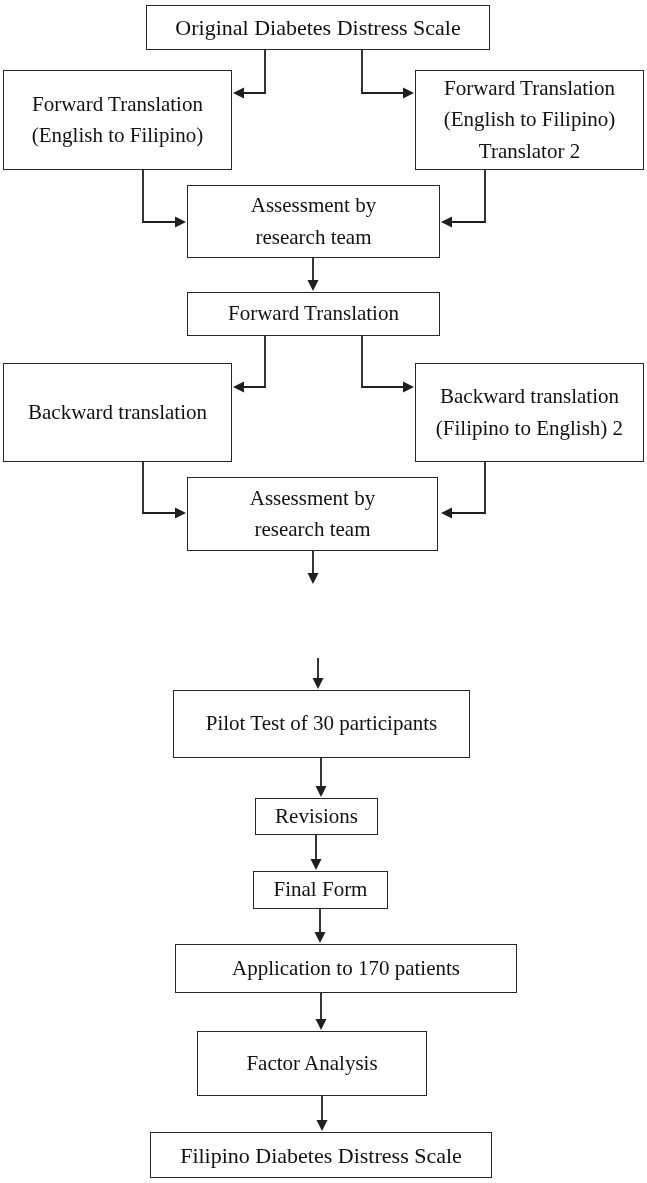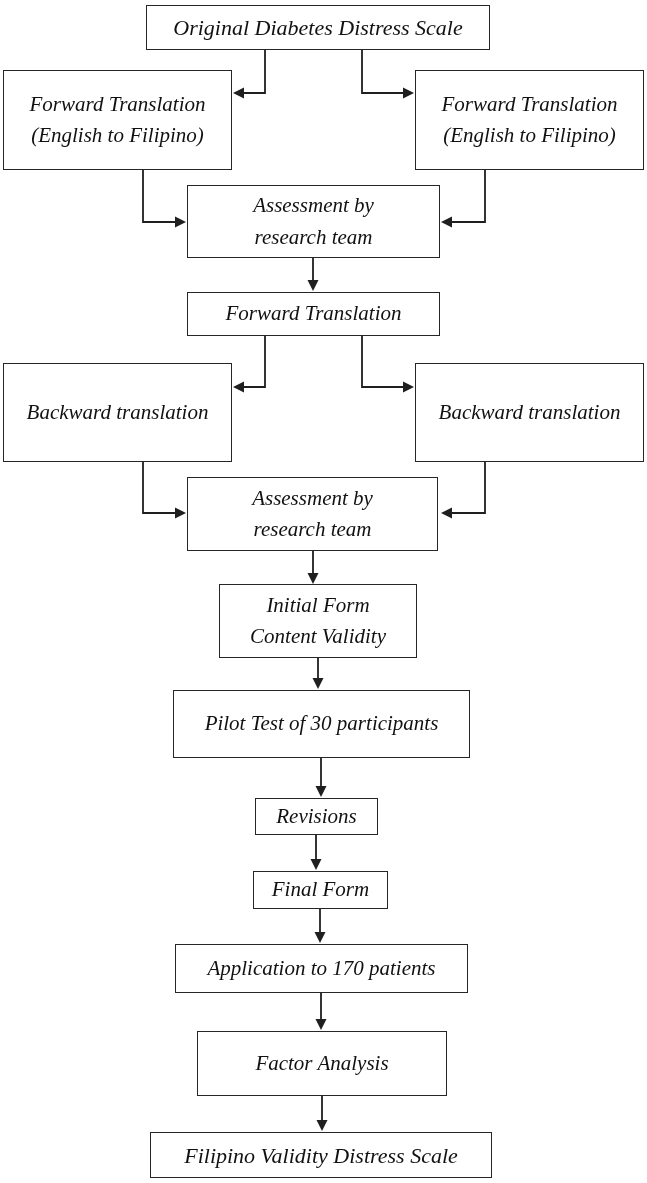--- a/index.html
+++ b/index.html
@@ -7,21 +7,20 @@
     padding: 0;
     background: #ffffff;
   }
   #stage {
     position: relative;
     width: 647px;
     height: 1183px;
     background: #ffffff;
     font-family: "Liberation Serif", "DejaVu Serif", serif;
     overflow: hidden;
-    font-style: italic;
   }
   #connector-layer {
     position: absolute;
     left: 0;
     top: 0;
     width: 647px;
     height: 1183px;
   }
   .node {
     position: absolute;
@@ -84,53 +83,51 @@
 <div class="node" style="left: 146px; top: 5px; width: 344px; height: 45px; font-size: 22px; border-color: rgb(38, 38, 38); color: rgb(17, 17, 17);">
       <span class="line">Original Diabetes Distress Scale</span>
     </div>
     <div class="node" style="left: 3px; top: 70px; width: 229px; height: 100px; font-size: 21px; border-color: rgb(38, 38, 38); color: rgb(17, 17, 17);">
       <span class="line">Forward Translation</span>
       <span class="line">(English to Filipino)</span>
     </div>
     <div class="node" style="left: 415px; top: 70px; width: 229px; height: 100px; font-size: 21px; border-color: rgb(38, 38, 38); color: rgb(17, 17, 17);">
       <span class="line">Forward Translation</span>
       <span class="line">(English to Filipino)</span>
+      <span class="line">Translator 2</span>
     </div>
     <div class="node" style="left: 187px; top: 185px; width: 253px; height: 73px; font-size: 21px; border-color: rgb(38, 38, 38); color: rgb(17, 17, 17);">
       <span class="line">Assessment by</span>
       <span class="line">research team</span>
     </div>
     <div class="node" style="left: 187px; top: 292px; width: 253px; height: 44px; font-size: 21px; border-color: rgb(38, 38, 38); color: rgb(17, 17, 17);">
       <span class="line">Forward Translation</span>
     </div>
     <div class="node" style="left: 3px; top: 363px; width: 229px; height: 99px; font-size: 21px; border-color: rgb(38, 38, 38); color: rgb(17, 17, 17);">
       <span class="line">Backward translation</span>
     </div>
     <div class="node" style="left: 415px; top: 363px; width: 229px; height: 99px; font-size: 21px; border-color: rgb(38, 38, 38); color: rgb(17, 17, 17);">
       <span class="line">Backward translation</span>
+      <span class="line">(Filipino to English) 2</span>
     </div>
     <div class="node" style="left: 187px; top: 477px; width: 251px; height: 74px; font-size: 21px; border-color: rgb(38, 38, 38); color: rgb(17, 17, 17);">
       <span class="line">Assessment by</span>
       <span class="line">research team</span>
-    </div>
-    <div class="node" style="left: 219px; top: 584px; width: 198px; height: 74px; font-size: 21px; border-color: rgb(38, 38, 38); color: rgb(17, 17, 17);">
-      <span class="line">Initial Form</span>
-      <span class="line">Content Validity</span>
     </div>
     <div class="node" style="left: 173px; top: 690px; width: 297px; height: 68px; font-size: 21px; border-color: rgb(38, 38, 38); color: rgb(17, 17, 17);">
       <span class="line">Pilot Test of 30 participants</span>
     </div>
     <div class="node" style="left: 253px; top: 871px; width: 135px; height: 38px; font-size: 21px; border-color: rgb(38, 38, 38); color: rgb(17, 17, 17);">
       <span class="line">Final Form</span>
     </div>
     <div class="node" style="left: 255px; top: 798px; width: 123px; height: 37px; font-size: 21px; border-color: rgb(38, 38, 38); color: rgb(17, 17, 17);">
       <span class="line">Revisions</span>
     </div>
-    <div class="node" style="left: 175px; top: 944px; width: 293px; height: 49px; font-size: 21px; border-color: rgb(38, 38, 38); color: rgb(17, 17, 17);">
+    <div class="node" style="left: 175px; top: 944px; width: 342px; height: 49px; font-size: 21px; border-color: rgb(38, 38, 38); color: rgb(17, 17, 17);">
       <span class="line">Application to 170 patients</span>
     </div>
-    <div class="node" style="left: 197px; top: 1031px; width: 250px; height: 65px; font-size: 21px; border-color: rgb(38, 38, 38); color: rgb(17, 17, 17);">
+    <div class="node" style="left: 197px; top: 1031px; width: 230px; height: 65px; font-size: 21px; border-color: rgb(38, 38, 38); color: rgb(17, 17, 17);">
       <span class="line">Factor Analysis</span>
     </div>
     <div class="node" style="left: 150px; top: 1132px; width: 342px; height: 46px; font-size: 22px; border-color: rgb(38, 38, 38); color: rgb(17, 17, 17);">
-      <span class="line">Filipino Validity Distress Scale</span>
+      <span class="line">Filipino Diabetes Distress Scale</span>
     </div>
   </div>
 
 </body></html>

